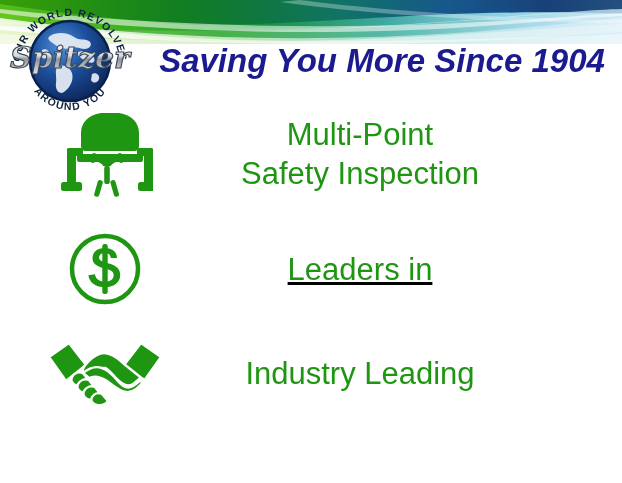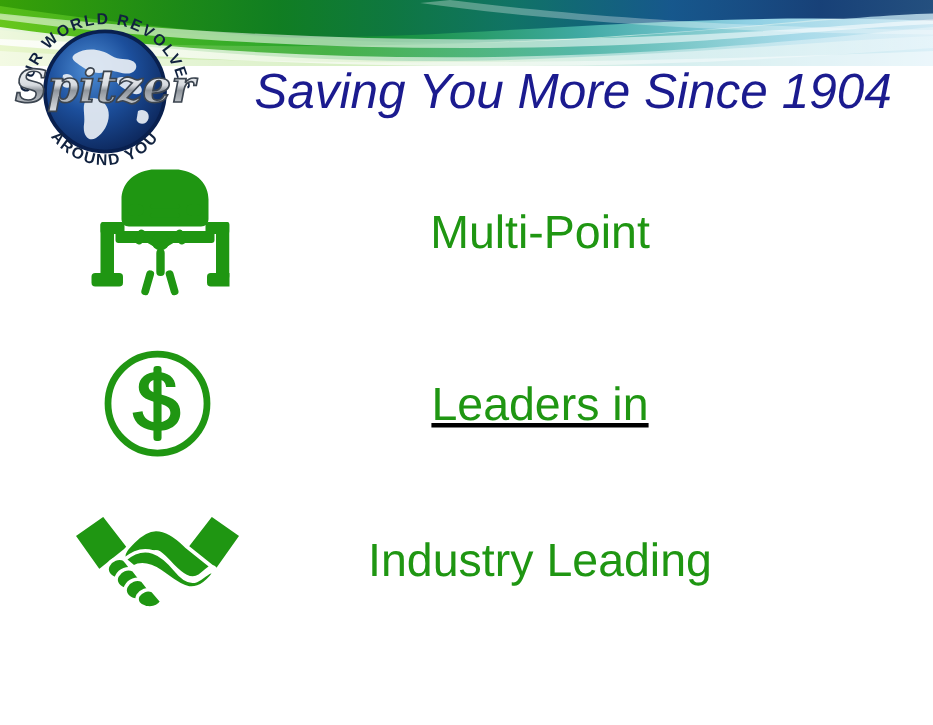--- a/index.html
+++ b/index.html
@@ -45,21 +45,21 @@
   }
 
   
   #headline {
     position: absolute;
     left: 148px;
     top: 40px;
     width: 468px;
     text-align: center;
     font-size: 33px;
-    font-weight: normal;
+    font-weight: bold;
     font-style: italic;
     color: #1b1b8f;
     letter-spacing: 0px;
     white-space: nowrap;
     line-height: 42px;
   }
 
   
   .feature-row {
     position: absolute;
@@ -234,20 +234,21 @@
         <rect x="34" y="44" width="5" height="10" rx="2.5" transform="rotate(18 36.5 49)"></rect>
         <rect x="61" y="44" width="5" height="10" rx="2.5" transform="rotate(-18 63.5 49)"></rect>
 
         <rect x="39" y="71" width="5.2" height="17" rx="2.4" transform="rotate(16 41.6 79)"></rect>
         <rect x="55" y="71" width="5.2" height="17" rx="2.4" transform="rotate(-16 57.6 79)"></rect>
       </g>
     </svg>
   </div>
   <div class="feature-text">
     <span class="line">Multi-Point</span>
+    <span class="line">Safety Inspection</span>
   </div>
 </div>
 
 <div class="feature-row" id="row-pricing">
   <div class="feature-icon">
     <svg width="78" height="78" viewBox="0 0 78 78">
       <circle cx="39" cy="39" r="33" fill="none" stroke="#1f9612" stroke-width="4.5"></circle>
       <g fill="#1f9612">
         <rect x="36.3" y="14" width="5.4" height="50" rx="2.2"></rect>
         <path d="M51,28 C51,21.5 45.6,18 38.8,18 C31.8,18 26.5,21.8 26.5,28 C26.5,33.6 30.6,36.3 37.6,38.1

